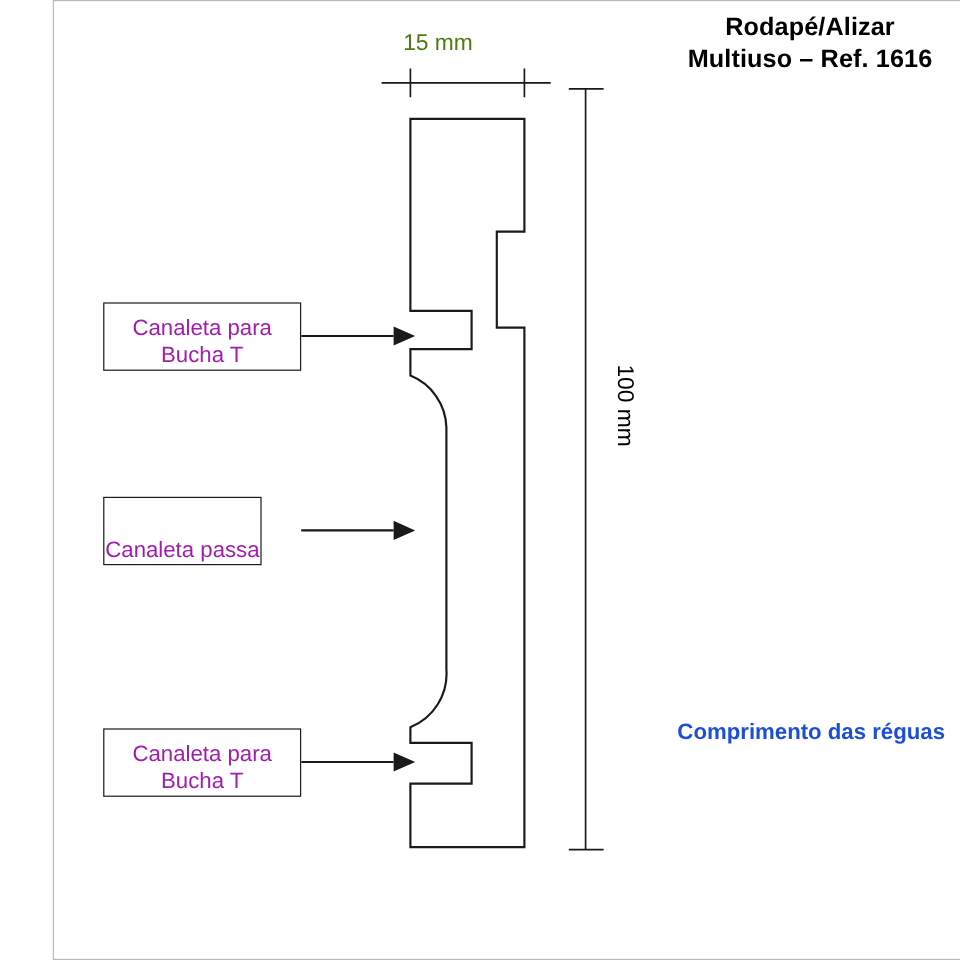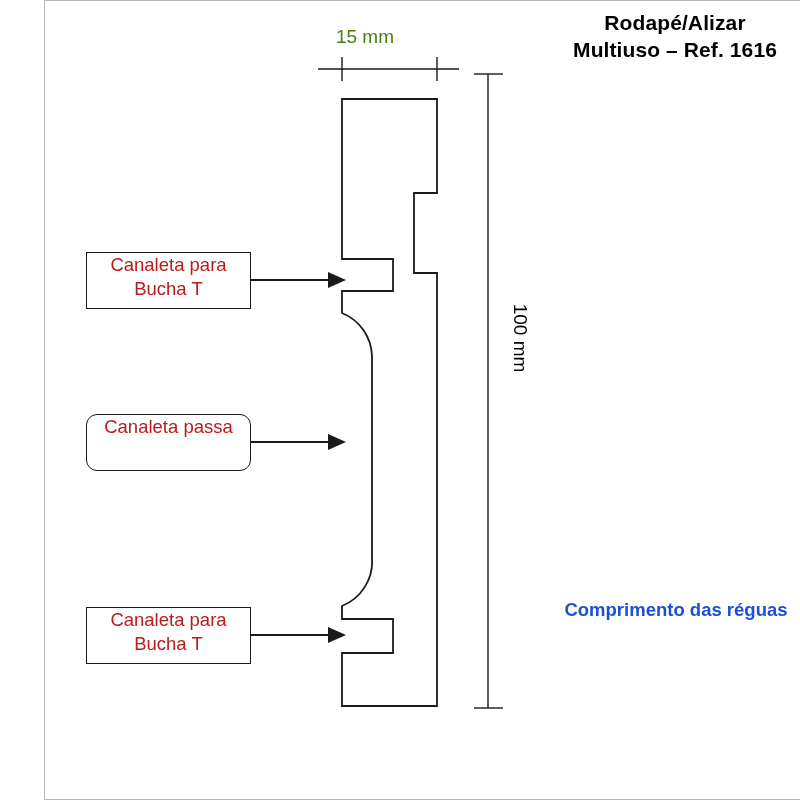--- a/index.html
+++ b/index.html
@@ -69,29 +69,29 @@
     transform: rotate(90deg);
     transform-origin: 55px 12px;
     text-align: center;
   }
   .callout {
     position: absolute;
     box-sizing: border-box;
     border: 1.6px solid #1a1a1a;
     background: #ffffff;
     display: flex;
-    align-items: flex-start;
+    align-items: flex-end;
     justify-content: center;
     text-align: center;
     font-size: 18.5px;
     line-height: 1.28;
-    color: #b91c1c;
+    color: #a21caf;
   }
   #callout-bucha-top   { left: 41px;  top: 251px; width: 165px; height: 57px; }
-  #callout-passa-fio   { left: 41px;  top: 413px; width: 165px; height: 57px; border-radius: 11px; }
+  #callout-passa-fio   { left: 41px;  top: 413px; width: 132px; height: 57px; }
   #callout-bucha-bot   { left: 41px;  top: 606px; width: 165px; height: 57px; }
 </style>
 </head>
 <body>
 
 <div id="sheet" style="border-color: rgb(184, 184, 184); background: rgb(255, 255, 255);">
 
   <svg id="drawing" viewBox="0 0 800 800">
 
     <g>

